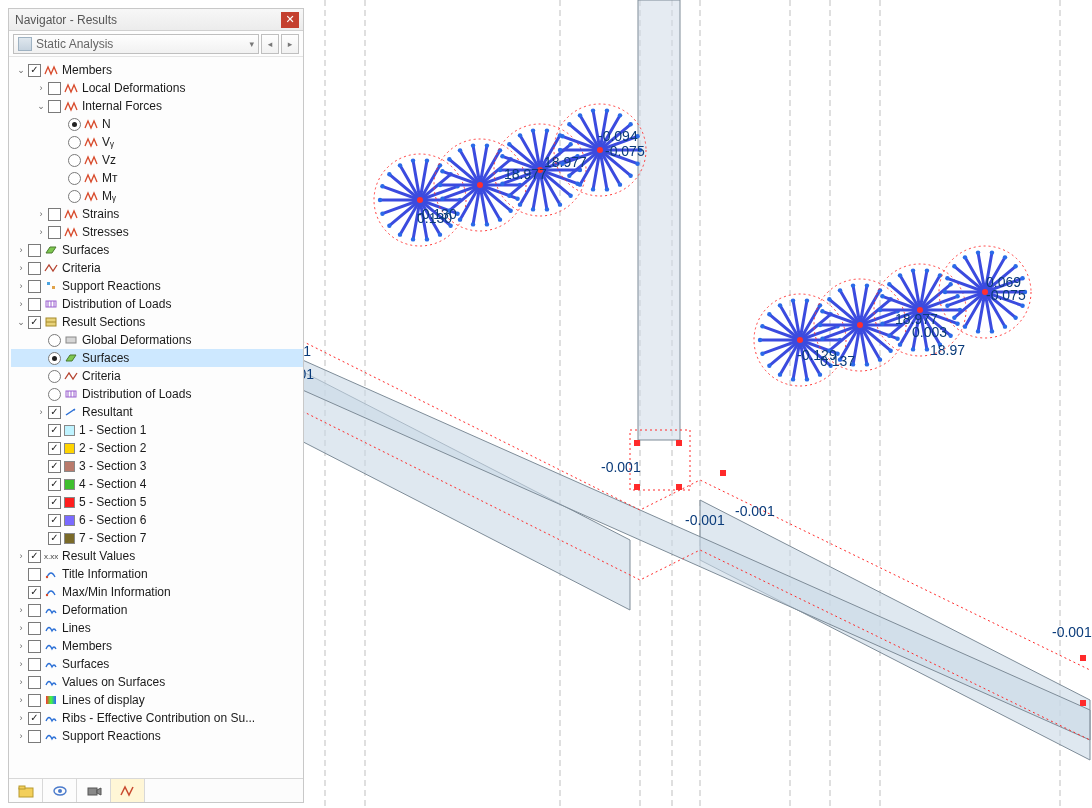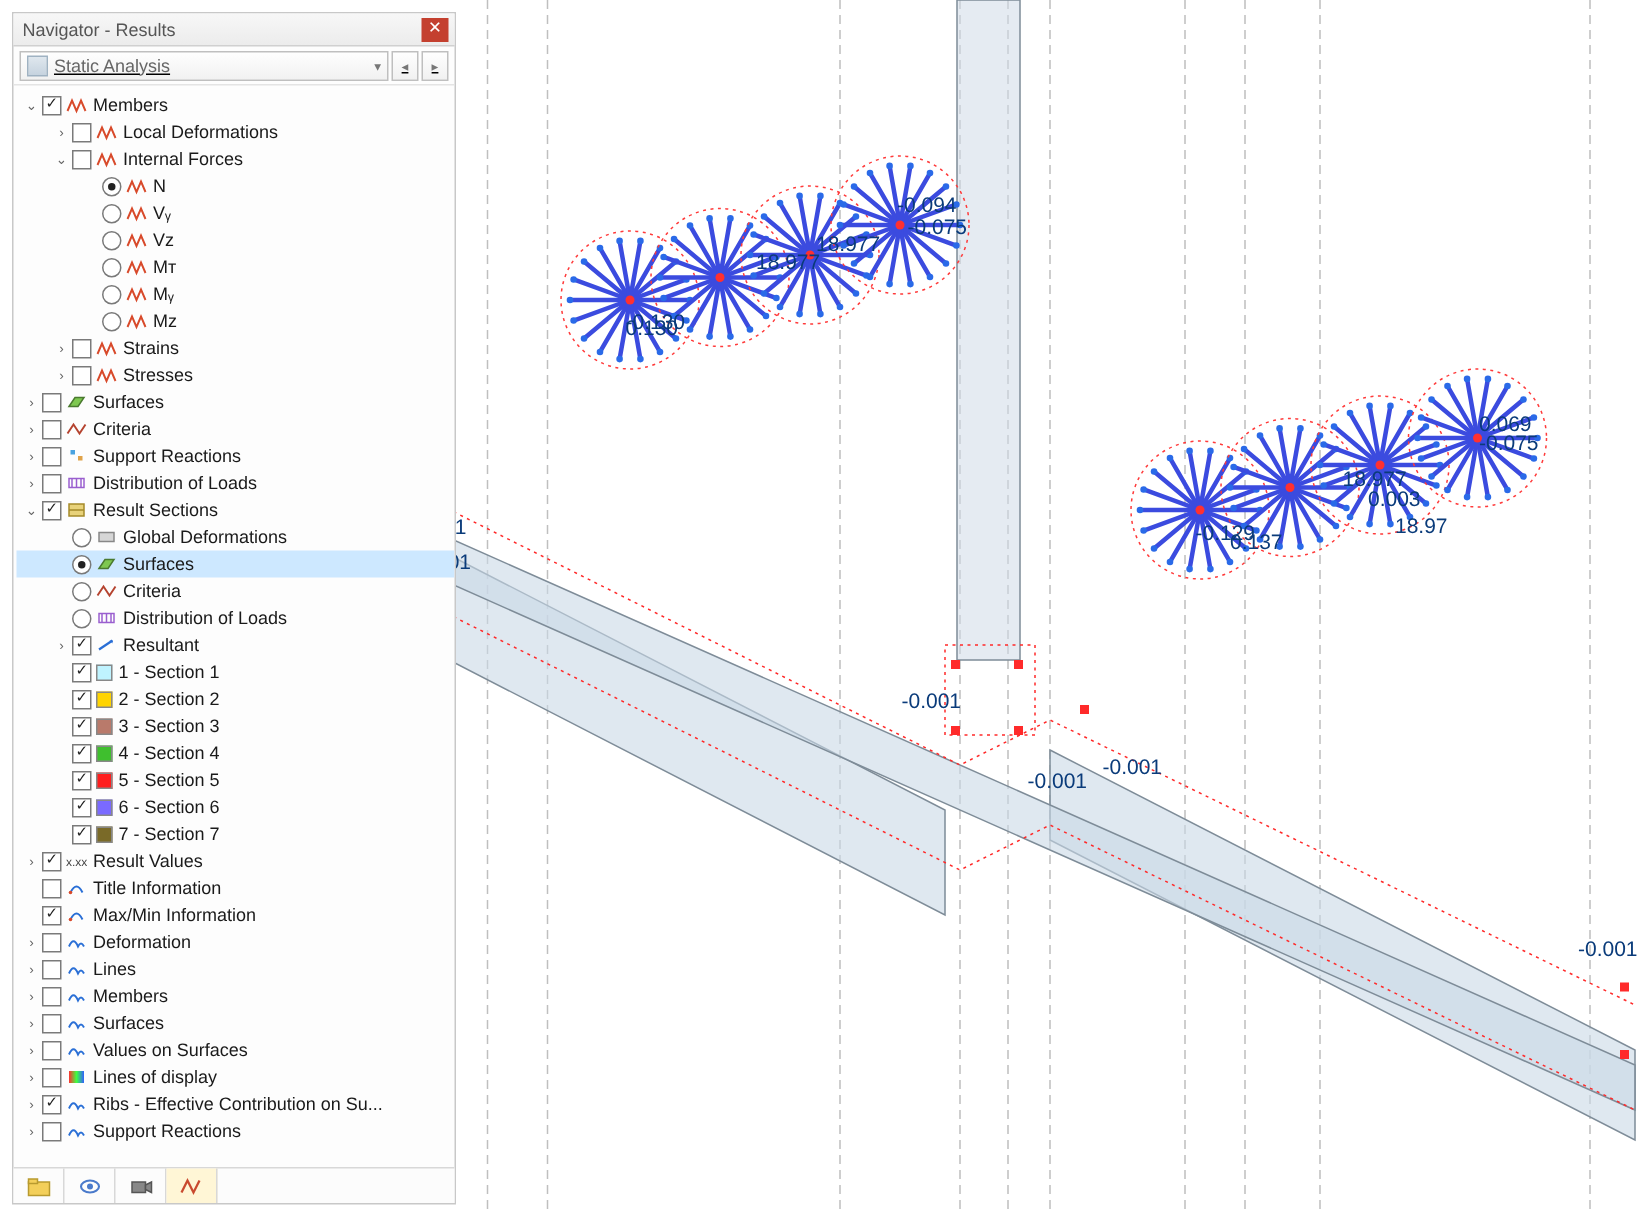--- a/index.html
+++ b/index.html
@@ -41,21 +41,20 @@
     display: flex; align-items: center; justify-content: center;
     font-size: 11px; line-height: 1;
     cursor: pointer;
   }
   .dropdown-bar {
     height: 26px;
     display: flex; align-items: center;
     padding: 3px 4px;
     gap: 2px;
     border-bottom: 1px solid #e4e4e4;
-    text-decoration: underline;
   }
   .analysis-dd {
     flex: 1;
     height: 20px;
     border: 1px solid #bfbfbf;
     background: linear-gradient(#fefefe,#f1f1f1);
     display: flex; align-items: center;
     padding: 0 4px;
     color: #666;
     cursor: pointer;
@@ -655,31 +654,20 @@
         <span class="caret empty"></span>
         <span class="radio"></span>
         <span class="ico">
           <svg viewBox="0 0 14 12">
             <polyline points="1,10 4,3 7,10 10,3 13,10" fill="none" stroke="#d84a2b" stroke-width="1.3"></polyline>
           </svg>
         </span>
         <span class="lbl">Mᵧ</span>
       </div>
       <div class="row">
-        <span class="indent" style="width: 44px;"></span>
-        <span class="caret empty"></span>
-        <span class="radio"></span>
-        <span class="ico">
-          <svg viewBox="0 0 14 12">
-            <polyline points="1,10 4,3 7,10 10,3 13,10" fill="none" stroke="#d84a2b" stroke-width="1.3"></polyline>
-          </svg>
-        </span>
-        <span class="lbl">Mᴢ</span>
-      </div>
-      <div class="row">
         <span class="indent" style="width: 24px;"></span>
         <span class="caret">›</span>
         <span class="chk"></span>
         <span class="ico">
           <svg viewBox="0 0 14 12">
             <polyline points="1,10 4,3 7,10 10,3 13,10" fill="none" stroke="#d84a2b" stroke-width="1.3"></polyline>
           </svg>
         </span>
         <span class="lbl">Strains</span>
       </div>

